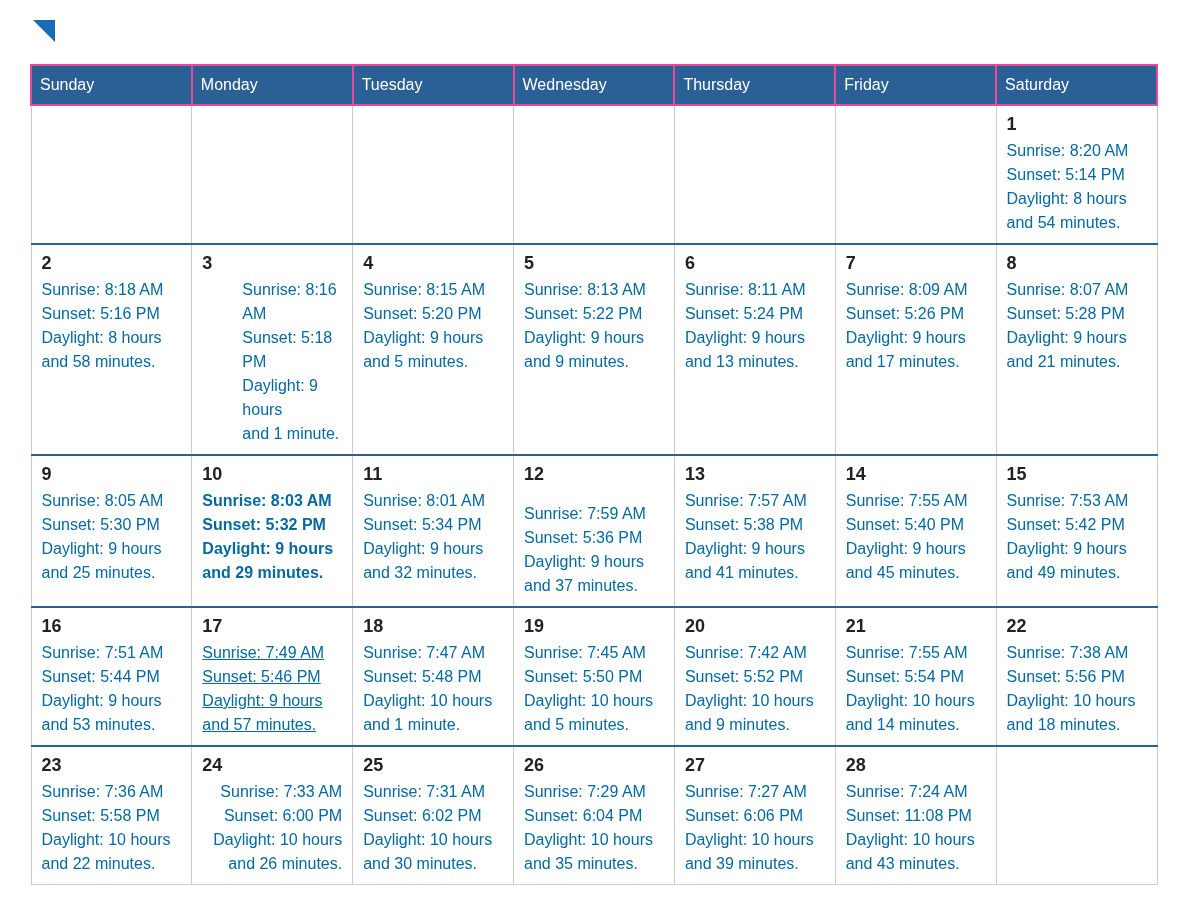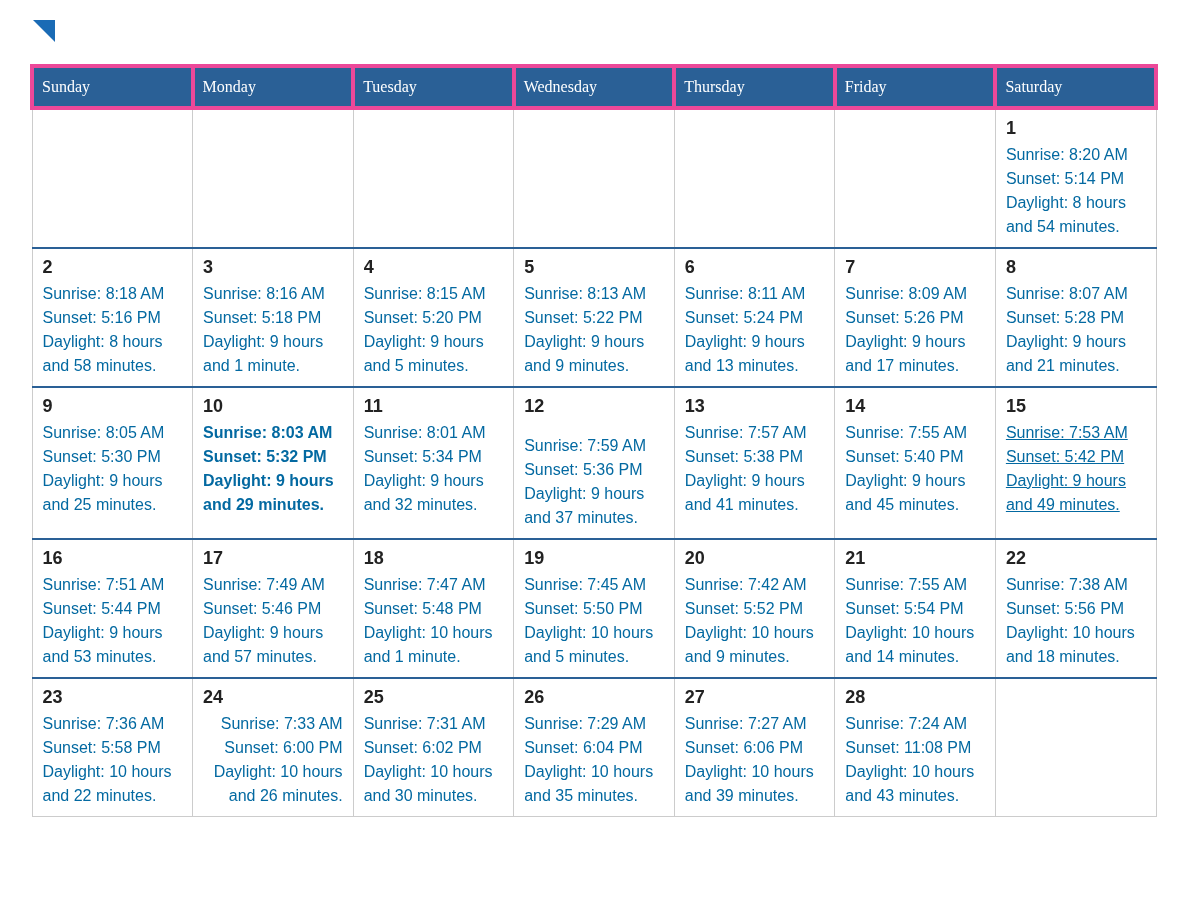--- a/index.html
+++ b/index.html
@@ -58,22 +58,21 @@
       border-collapse: collapse;
       border: 1px solid #ccc;
     }
     .calendar th {
       background-color: #2a6096;
       color: #fff;
       padding: 10px 8px;
       font-size: 16px;
       font-weight: normal;
       text-align: left;
-      border: 4px solid #ec4899;
-      font-family: Liberation Serif, serif;
+      border: 2px solid #ec4899;
     }
     .calendar td {
       vertical-align: top;
       padding: 8px 10px;
       border: 1px solid #ccc;
       width: 14.28%;
       min-height: 100px;
       background: #fff;
     }
     .calendar tr.week-row td {
@@ -147,21 +146,21 @@
       <tr class="week-row">
         <td>
           <span class="day-number">2</span>
           <div class="day-info" style="white-space: pre-line;">Sunrise: 8:18 AM
 Sunset: 5:16 PM
 Daylight: 8 hours
 and 58 minutes.</div>
         </td>
         <td>
           <span class="day-number">3</span>
-          <div class="day-info" style="white-space: pre-line;">Sunrise: 8:16 AM
+          <div class="day-info" style="white-space: pre-line; margin-left: 40px;">Sunrise: 8:16 AM
 Sunset: 5:18 PM
 Daylight: 9 hours
 and 1 minute.</div>
         </td>
         <td>
           <span class="day-number">4</span>
           <div class="day-info" style="white-space: pre-line;">Sunrise: 8:15 AM
 Sunset: 5:20 PM
 Daylight: 9 hours
 and 5 minutes.</div>
@@ -233,37 +232,37 @@
         </td>
         <td>
           <span class="day-number">14</span>
           <div class="day-info" style="white-space: pre-line;">Sunrise: 7:55 AM
 Sunset: 5:40 PM
 Daylight: 9 hours
 and 45 minutes.</div>
         </td>
         <td>
           <span class="day-number">15</span>
-          <div class="day-info" style="white-space: pre-line; text-decoration: underline;">Sunrise: 7:53 AM
+          <div class="day-info" style="white-space: pre-line;">Sunrise: 7:53 AM
 Sunset: 5:42 PM
 Daylight: 9 hours
 and 49 minutes.</div>
         </td>
       </tr>
       <tr class="week-row">
         <td>
           <span class="day-number">16</span>
           <div class="day-info" style="white-space: pre-line;">Sunrise: 7:51 AM
 Sunset: 5:44 PM
 Daylight: 9 hours
 and 53 minutes.</div>
         </td>
         <td>
           <span class="day-number">17</span>
-          <div class="day-info" style="white-space: pre-line;">Sunrise: 7:49 AM
+          <div class="day-info" style="white-space: pre-line; text-decoration: underline;">Sunrise: 7:49 AM
 Sunset: 5:46 PM
 Daylight: 9 hours
 and 57 minutes.</div>
         </td>
         <td>
           <span class="day-number">18</span>
           <div class="day-info" style="white-space: pre-line;">Sunrise: 7:47 AM
 Sunset: 5:48 PM
 Daylight: 10 hours
 and 1 minute.</div>

